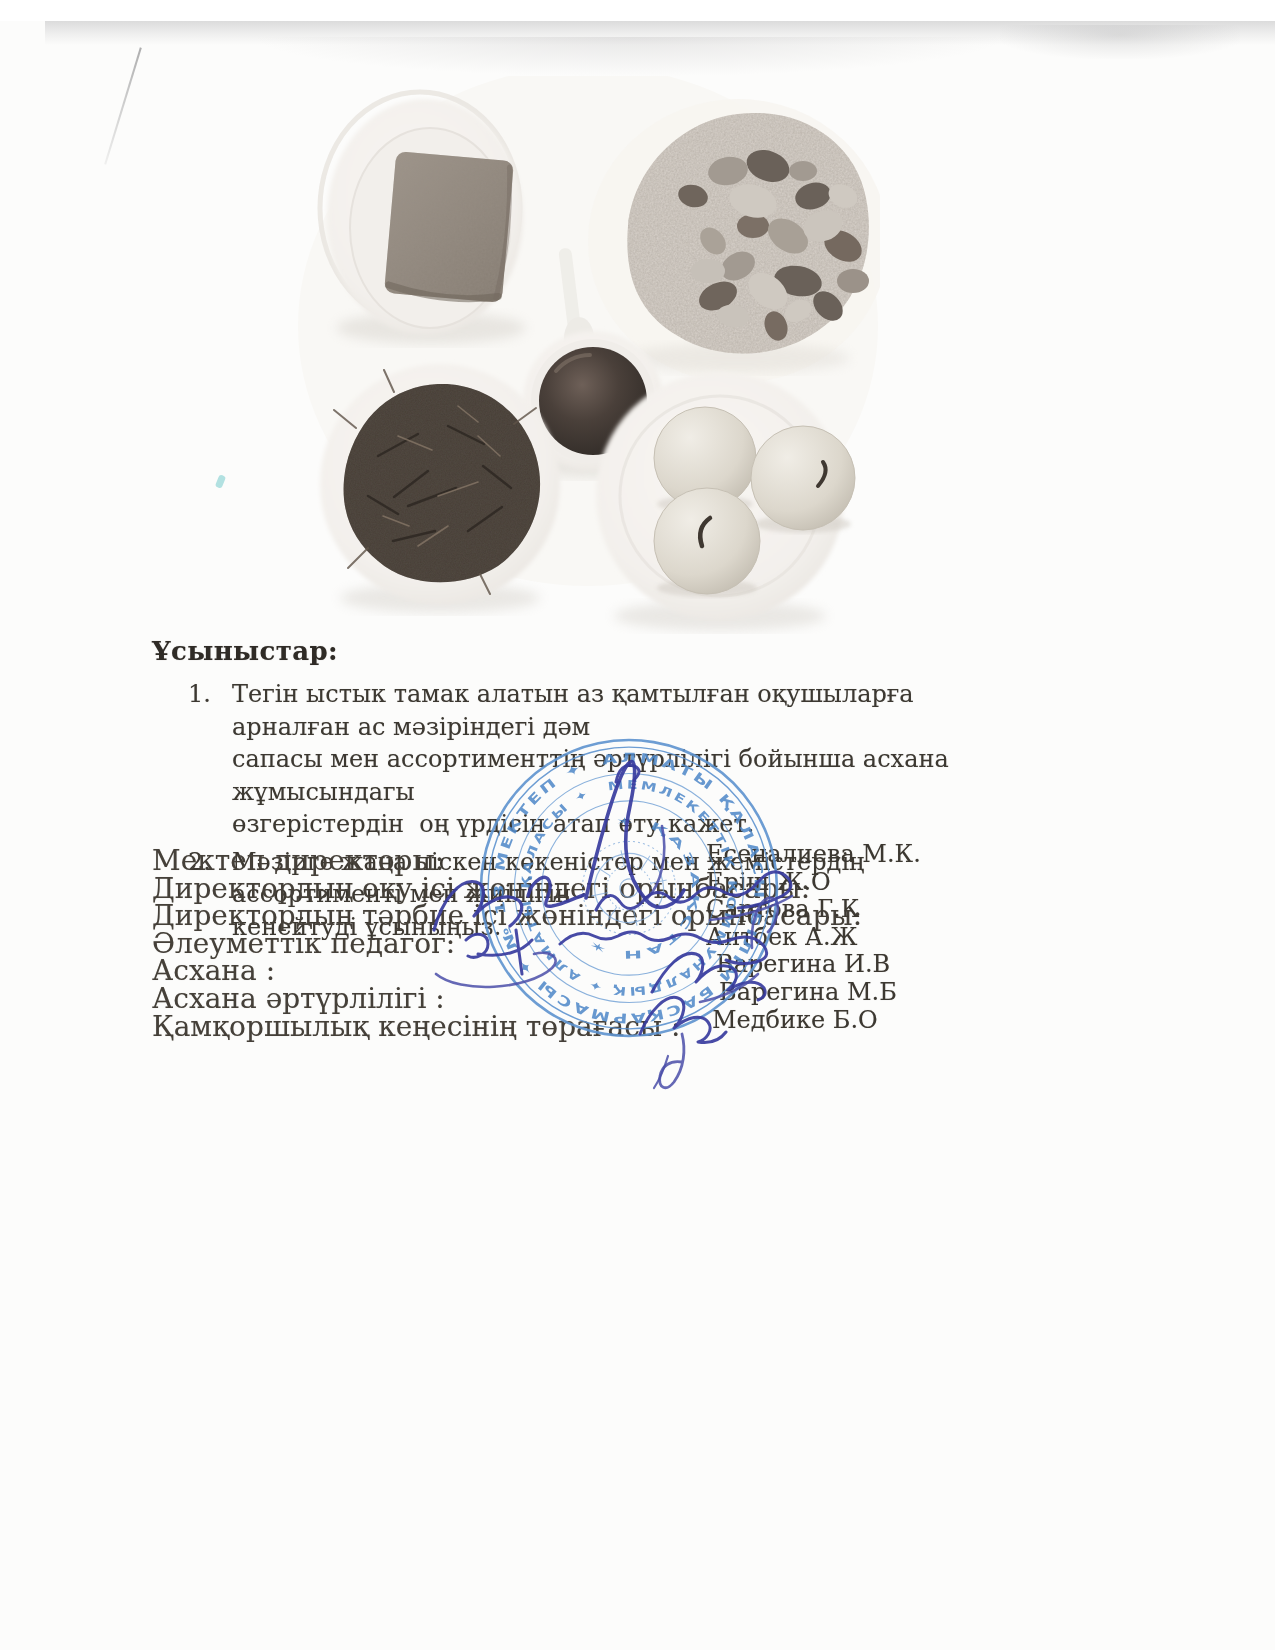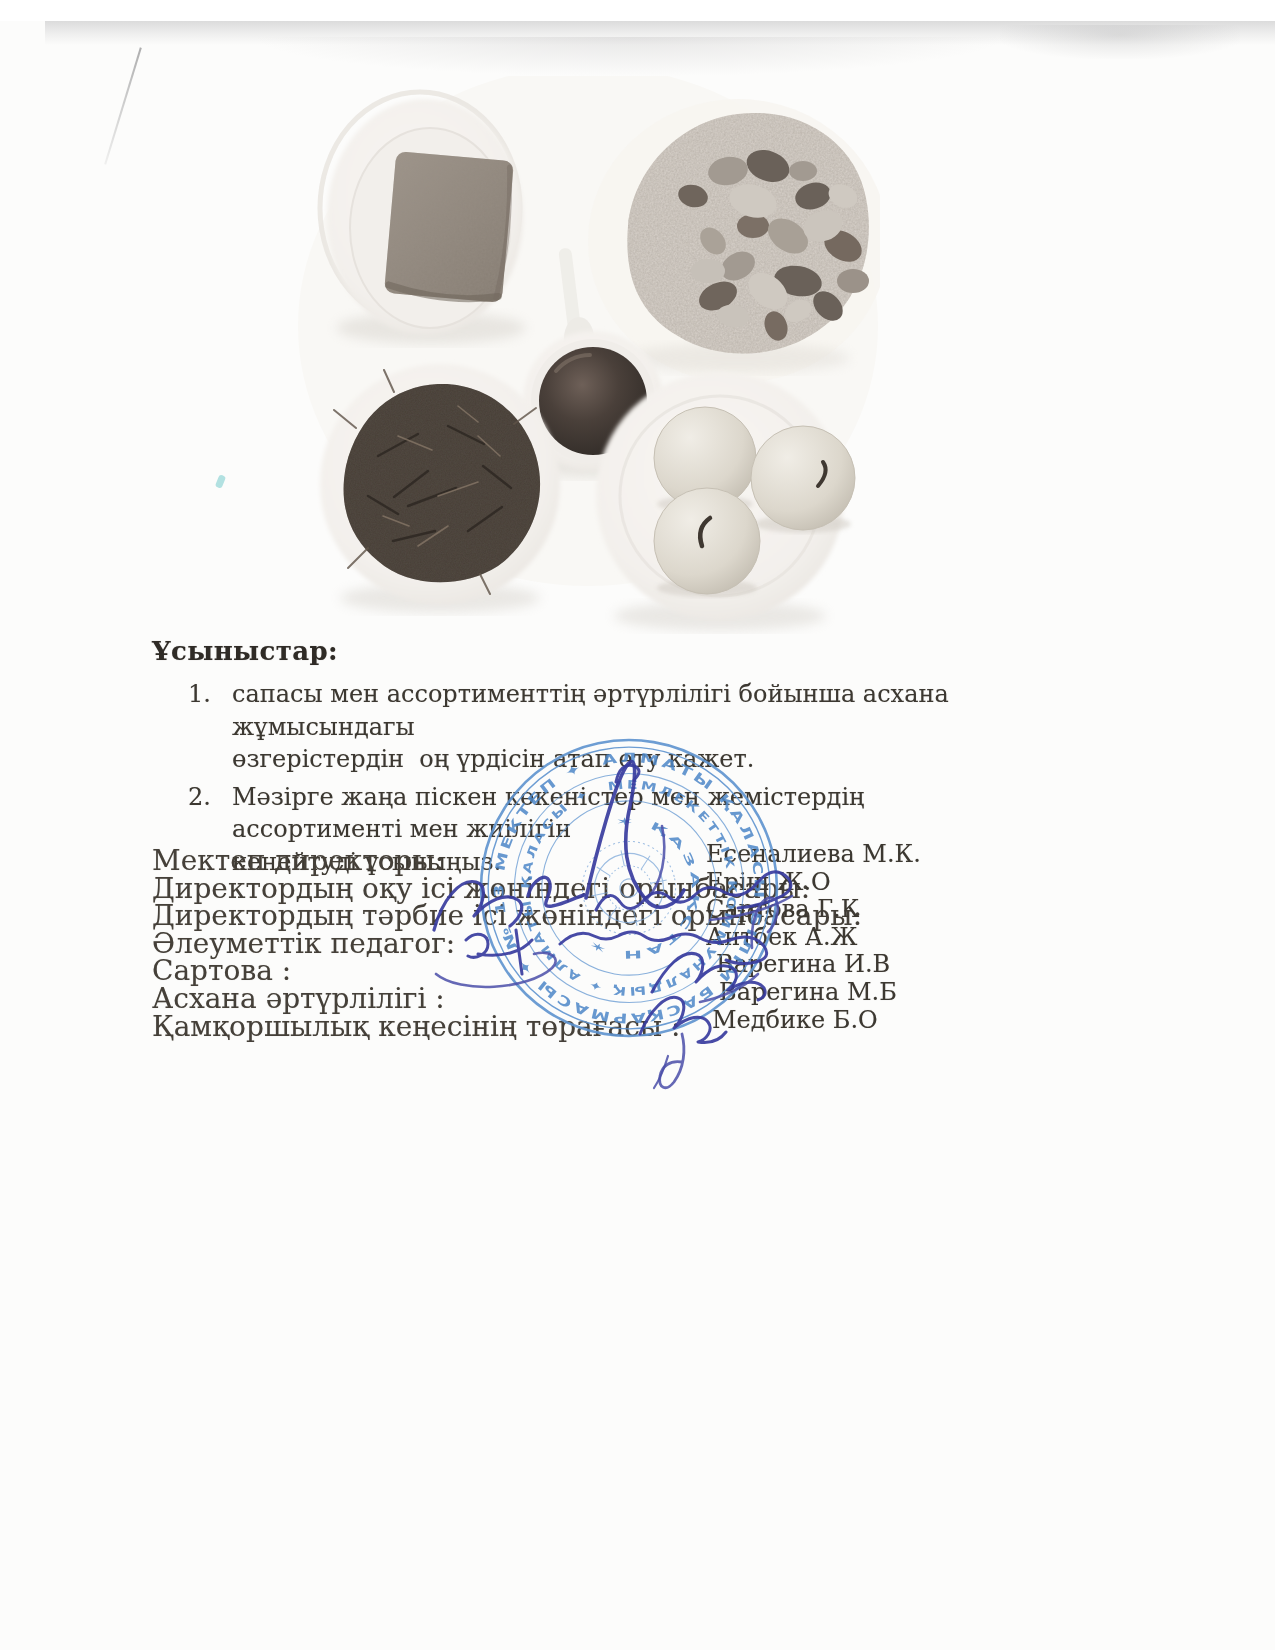--- a/index.html
+++ b/index.html
@@ -227,39 +227,40 @@
       </g>
     </g>
   </svg>
 
   <div class="heading">Ұсыныстар:</div>
 
   <div class="rec">
     <div class="rec-item">
       <span class="rec-num">1.</span>
       <div class="rec-text">
+        <div class="rec-line">Тегін ыстык тамак алатын аз қамтылған оқушыларға арналған ас мәзіріндегі дәм</div>
         <div class="rec-line">сапасы мен ассортименттің әртүрлілігі бойынша асхана жұмысындагы</div>
         <div class="rec-line">өзгерістердін  оң үрдісін атап өту кажет.</div>
       </div>
     </div>
     <div class="rec-item">
       <span class="rec-num">2.</span>
       <div class="rec-text">
         <div class="rec-line">Мәзірге жаңа піскен көкеністер мен жемістердің ассортименті мен жиілігін</div>
         <div class="rec-line">кенейтуді ұсыныңыз.</div>
       </div>
     </div>
   </div>
 
   <div class="roles">
     <div class="role-row">Мектеп директоры:</div>
     <div class="role-row">Директордың оқу ісі жөніндегі орынбасары:</div>
     <div class="role-row">Директордың тәрбие ісі жөніндегі орынбасары:</div>
     <div class="role-row">Әлеуметтік педагог:</div>
-    <div class="role-row">Сартова :</div>
+    <div class="role-row">Асхана :</div>
     <div class="role-row">Асхана әртүрлілігі :</div>
     <div class="role-row">Қамқоршылық кеңесінің төрағасы :</div>
   </div>
 
   <div class="names">
     <div class="name-row">Есеналиева М.К.</div>
     <div class="name-row">Еріш Ж.О</div>
     <div class="name-row">Сартова Г.К</div>
     <div class="name-row">Антбек А.Ж</div>
     <div class="name-row">Варегина И.В</div>

